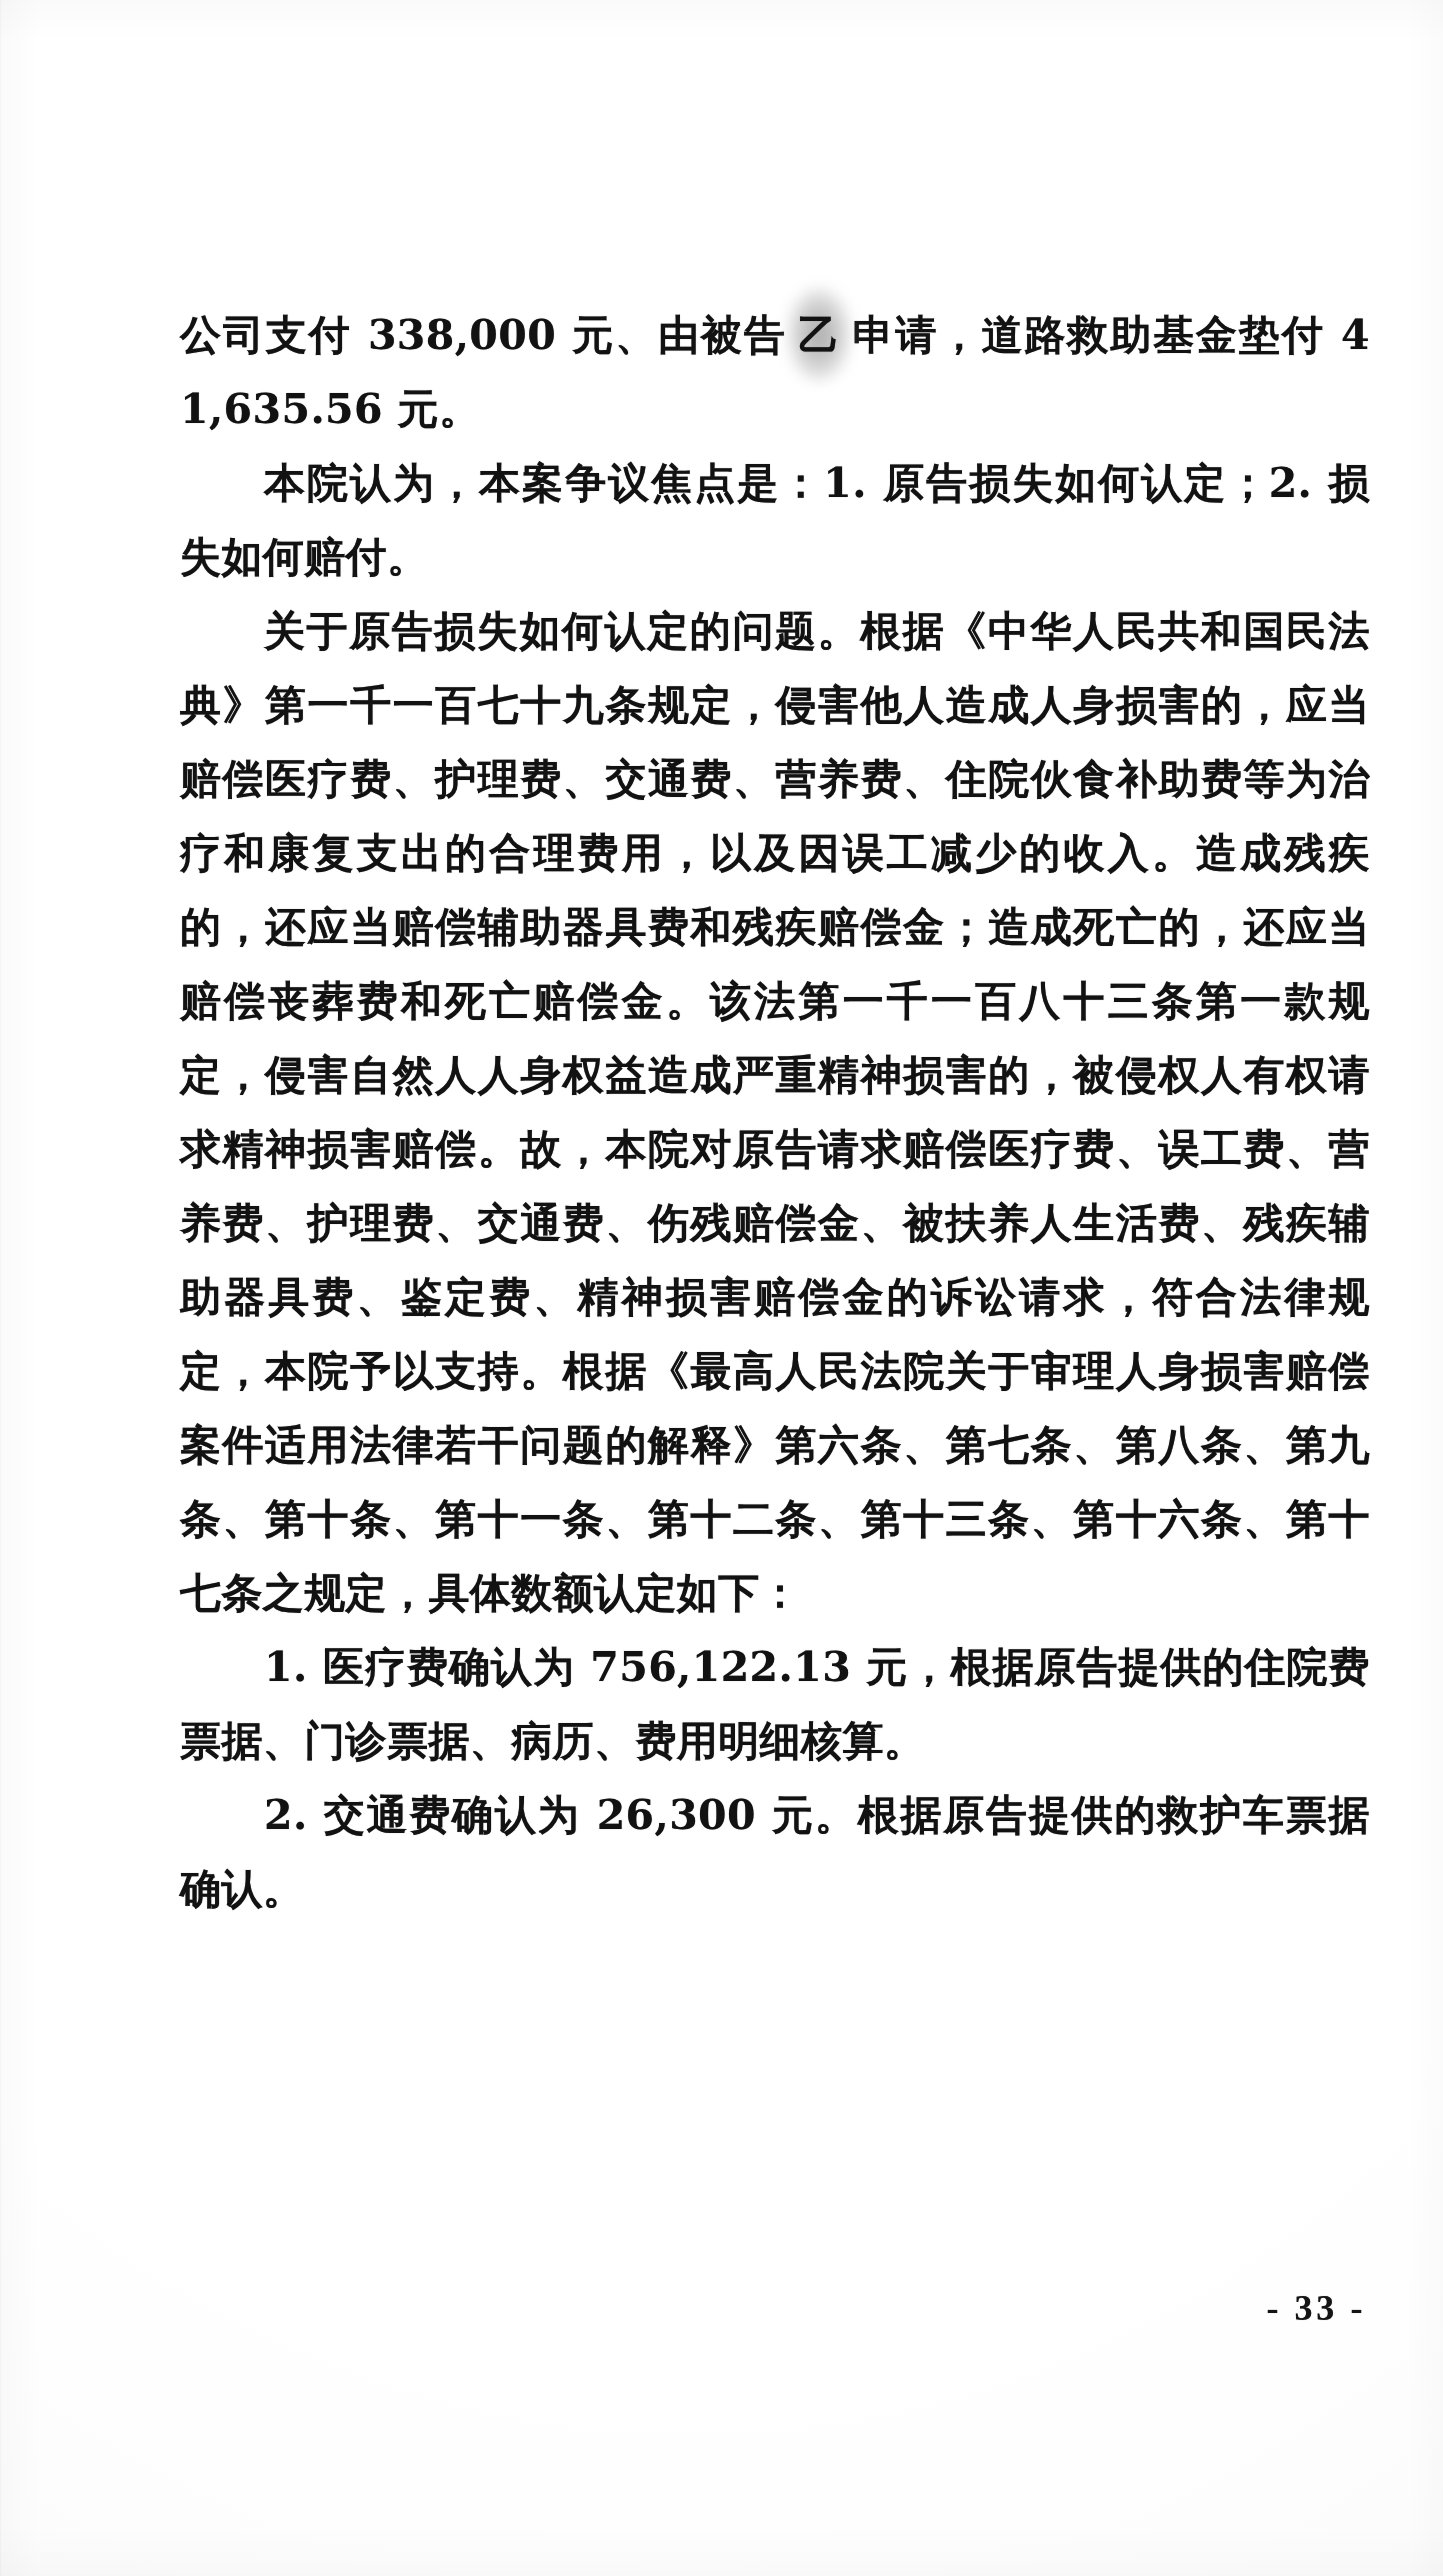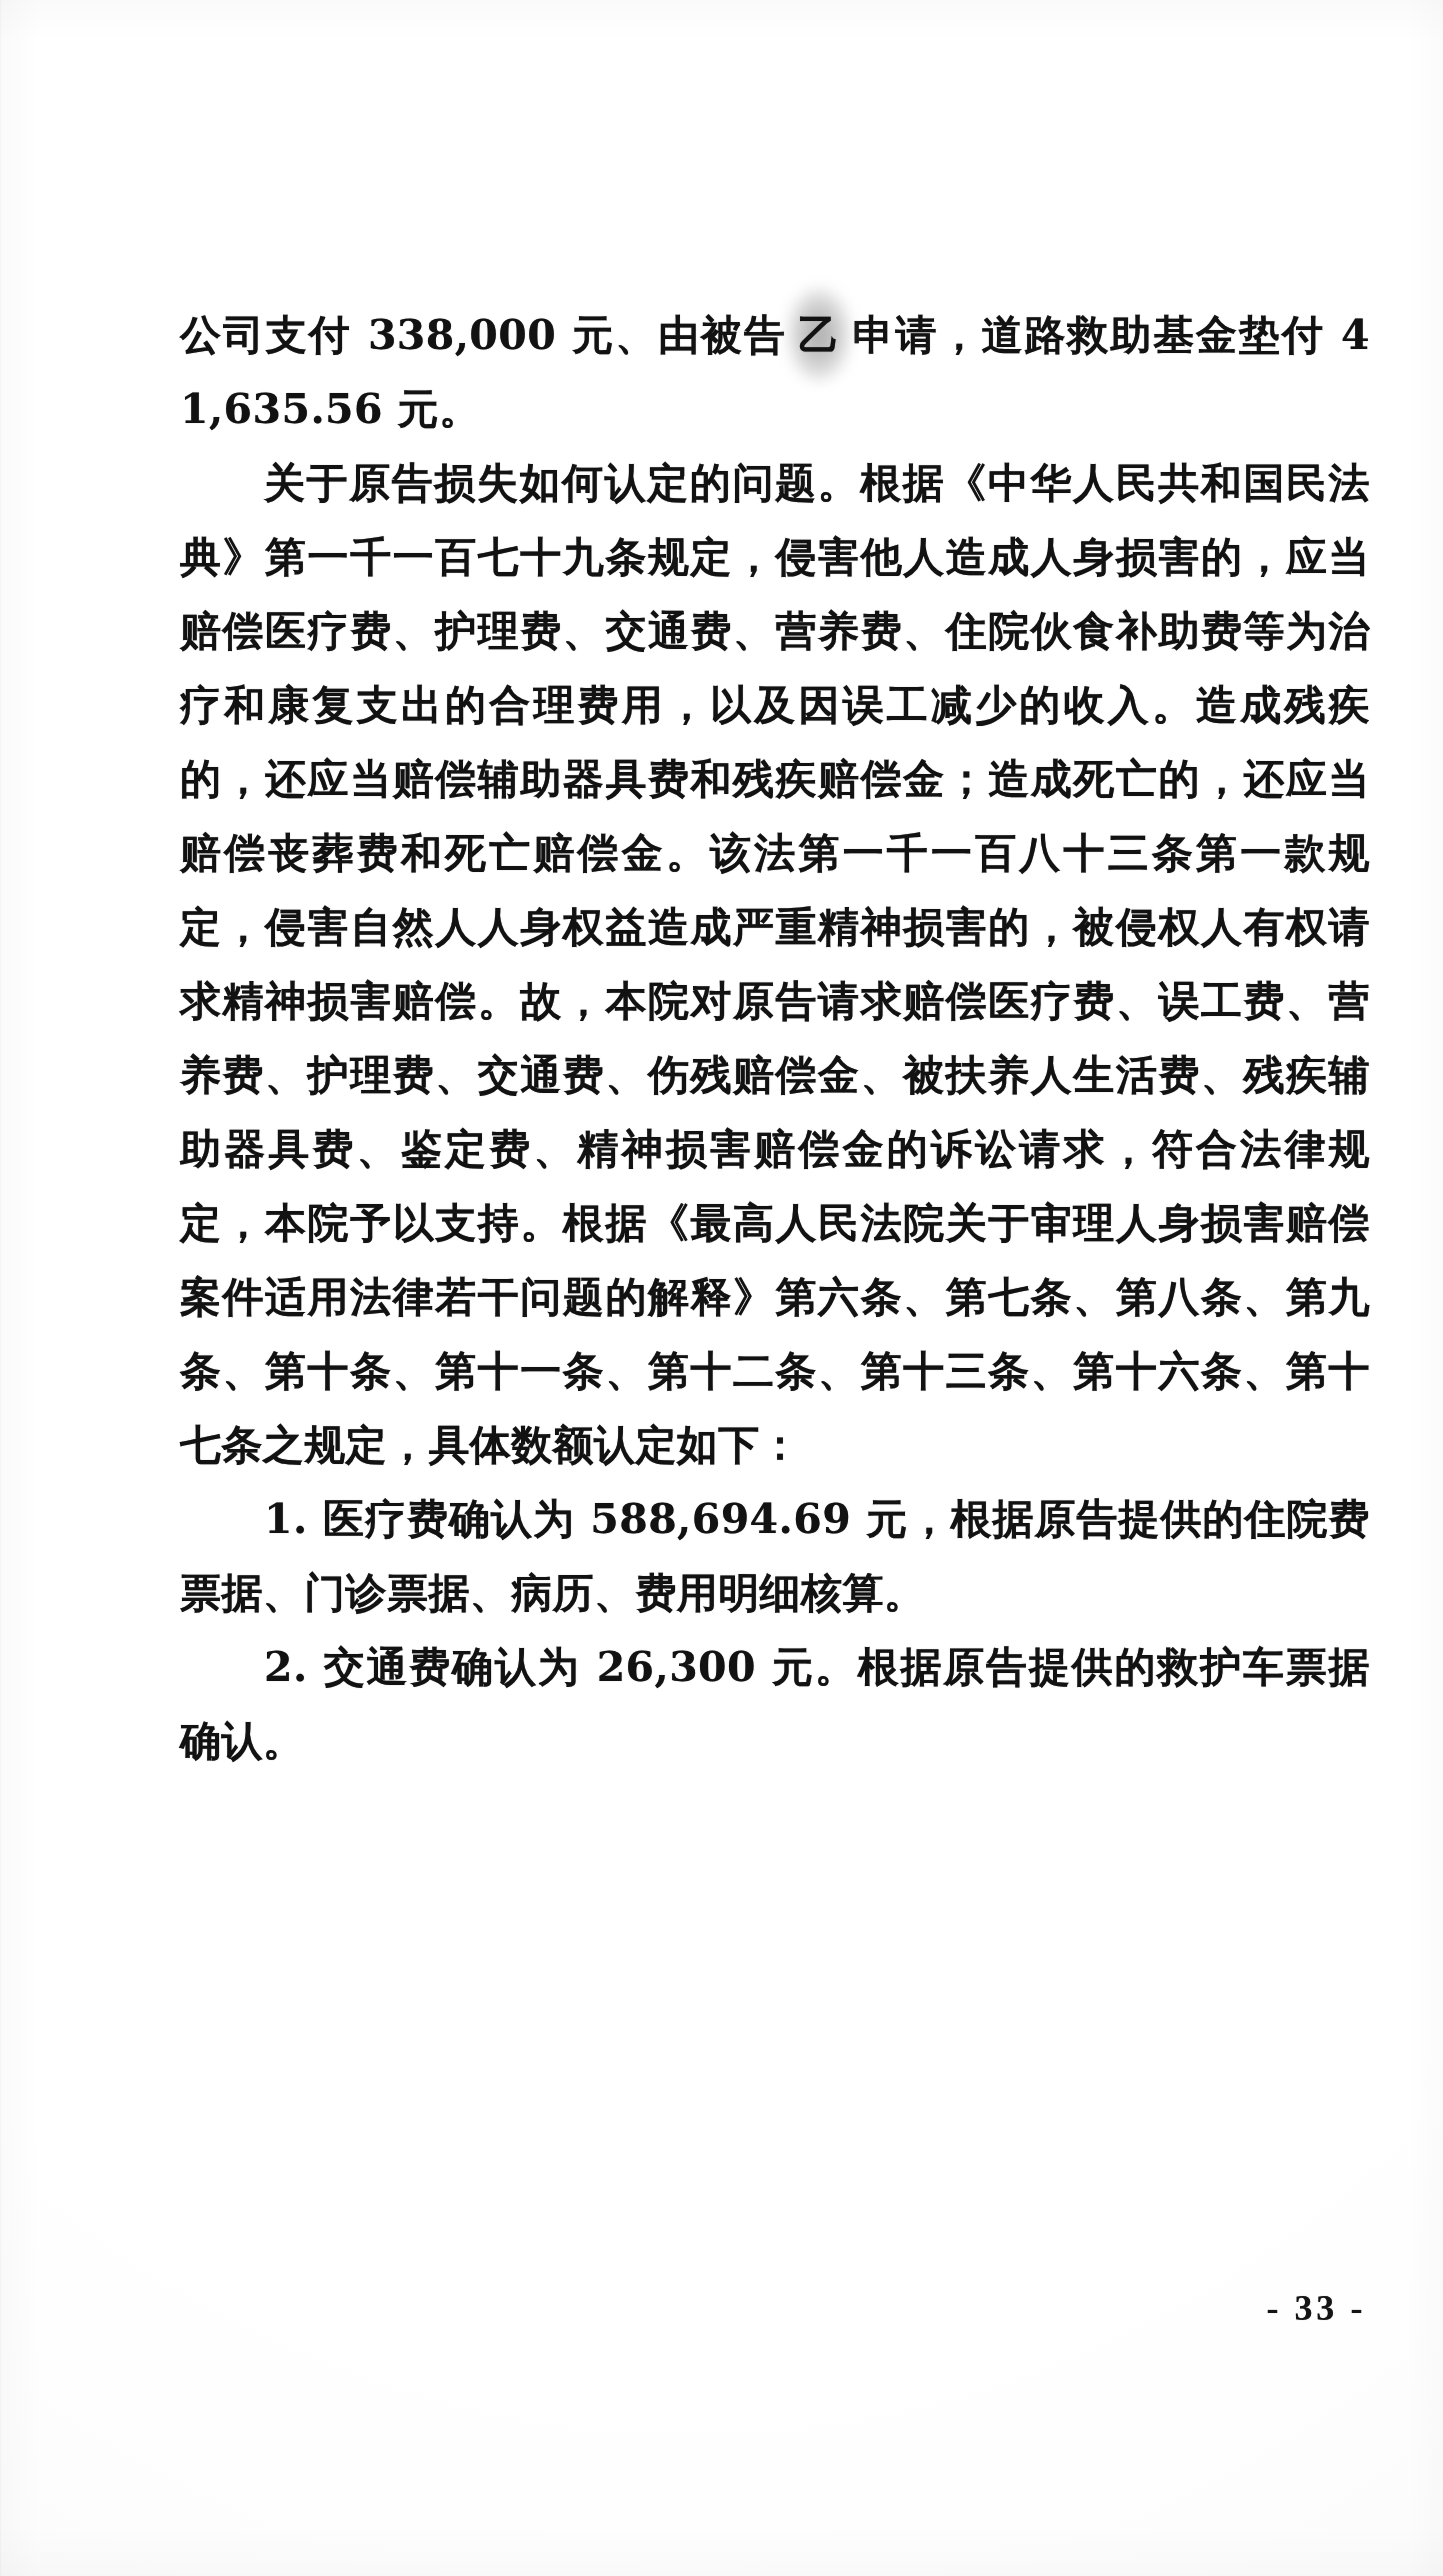--- a/index.html
+++ b/index.html
@@ -106,24 +106,25 @@
 </style>
 </head>
 <body>
 
 <div class="page">
 
   <div class="text-column">
 
     <p class="para"><span>公司支付 338,000 元、由被告</span><span class="redact"><span>乙</span></span><span>申请，道路救助基金垫付 41,635.56 元。</span></p>
 
+    <p class="para indent">本院认为，本案争议焦点是：1. 原告损失如何认定；2. 损失如何赔付。</p>
 
     <p class="para indent">关于原告损失如何认定的问题。根据《中华人民共和国民法典》第一千一百七十九条规定，侵害他人造成人身损害的，应当赔偿医疗费、护理费、交通费、营养费、住院伙食补助费等为治疗和康复支出的合理费用，以及因误工减少的收入。造成残疾的，还应当赔偿辅助器具费和残疾赔偿金；造成死亡的，还应当赔偿丧葬费和死亡赔偿金。该法第一千一百八十三条第一款规定，侵害自然人人身权益造成严重精神损害的，被侵权人有权请求精神损害赔偿。故，本院对原告请求赔偿医疗费、误工费、营养费、护理费、交通费、伤残赔偿金、被扶养人生活费、残疾辅助器具费、鉴定费、精神损害赔偿金的诉讼请求，符合法律规定，本院予以支持。根据《最高人民法院关于审理人身损害赔偿案件适用法律若干问题的解释》第六条、第七条、第八条、第九条、第十条、第十一条、第十二条、第十三条、第十六条、第十七条之规定，具体数额认定如下：</p>
 
-    <p class="para indent">1. 医疗费确认为 588,694.69 元，根据原告提供的住院费票据、门诊票据、病历、费用明细核算。</p>
+    <p class="para indent">1. 医疗费确认为 756,122.13 元，根据原告提供的住院费票据、门诊票据、病历、费用明细核算。</p>
 
     <p class="para indent">2. 交通费确认为 26,300 元。根据原告提供的救护车票据确认。</p>
 
   </div>
 
   <div class="page-number">- 33 -</div>
 
 </div>
 
 

